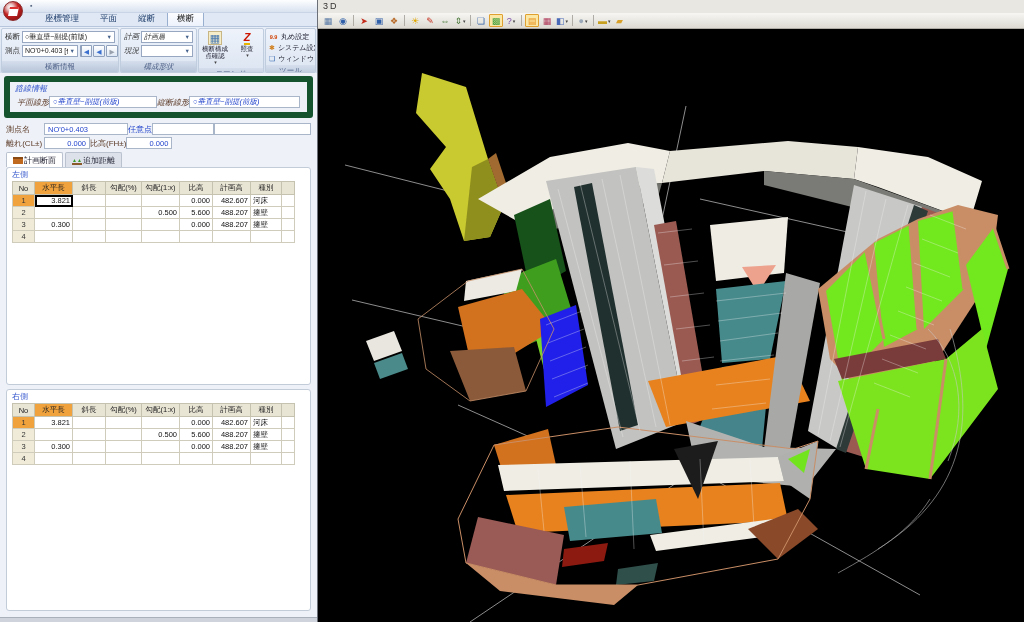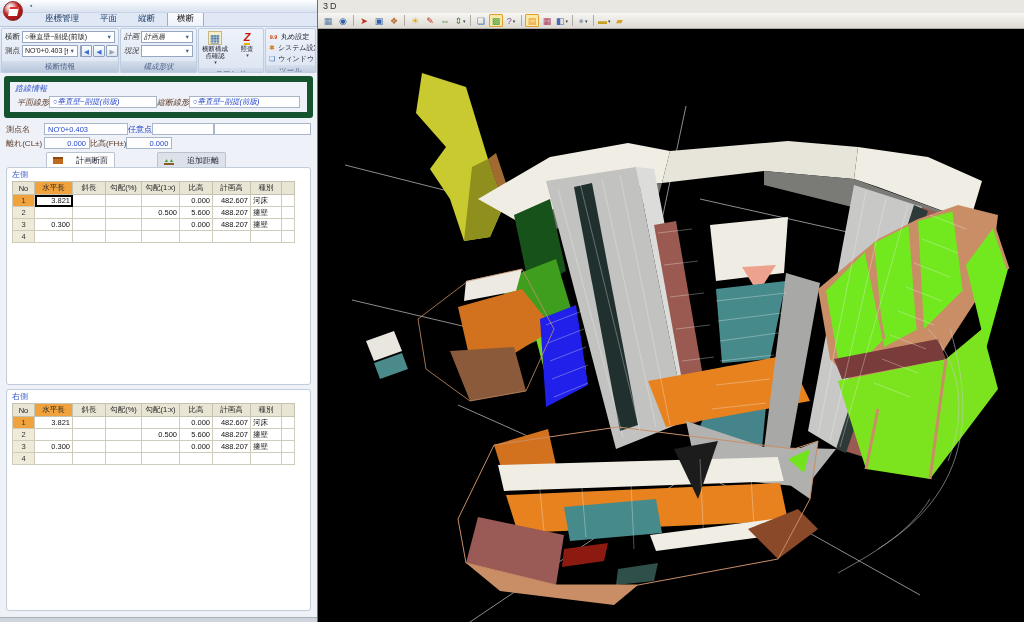--- a/index.html
+++ b/index.html
@@ -50,22 +50,22 @@
   .content { flex:1; display:flex; flex-direction:column; padding:3px 4px 0; background:#eef1f7; }
   .groupbox { border:6px solid #14532d; border-radius:3px; padding:1px 5px 4px; margin-bottom:3px;font-style:italic; }
   .gcap { color:#3355cc; font-size:8px; }
   .lblt { color:#5c3a28; font-size:8px; white-space:nowrap; }
   .fld { background:#fff; border:1px solid #a9b5c9; height:12px; font-size:7.5px; color:#2244cc;
     display:flex; align-items:center; padding:0 3px; white-space:nowrap; overflow:hidden; }
   .fld.num { justify-content:flex-end; }
   .frow { display:flex; align-items:center; margin:2px 2px 0; }
 
   .stabs { display:flex; gap:2px; margin:3px 2px 0; }
-  .stab { display:flex; align-items:center; gap:13px; padding:2px 6px 1px; font-size:8px; color:#223;
-    border:1px solid #b9c2ce; border-bottom:none; background:#dde2ea; border-radius:2px 2px 0 0;margin-left:40px; }
+  .stab { display:flex; align-items:center; gap:1px; padding:2px 6px 1px; font-size:8px; color:#223;
+    border:1px solid #b9c2ce; border-bottom:none; background:#dde2ea; border-radius:2px 2px 0 0; }
   .stab.active { background:#fff; }
   .icon-plan { width:10px; height:7px; background:linear-gradient(#e0semi,#b06020); background:#c06a20; border-top:2px solid #8a4a12; }
   .icon-genkyo { width:10px; height:8px; border-bottom:2px solid #8a5a2a; color:#3a9a2a; font-size:5px; line-height:6px; text-align:center; }
 
   .tgroup { border:1px solid #c2cbd8; border-radius:3px; background:#fff; margin:0 2px 4px; padding:1px 5px 4px; }
   .tg1 { height:218px; } .tg2 { flex:1; margin-bottom:6px; }
   table { border-collapse:collapse; font-size:7.5px; table-layout:fixed; margin-top:1px; }
   th { background:#e9e5d5; border:1px solid #c6c2b0; font-weight:normal; height:13px; color:#222; overflow:hidden; white-space:nowrap; }
   th.on { background:#f0a23c; }
   td { border:1px solid #cfccbc; height:12px; padding:0 2px; background:#fff; color:#111; overflow:hidden; white-space:nowrap; }

